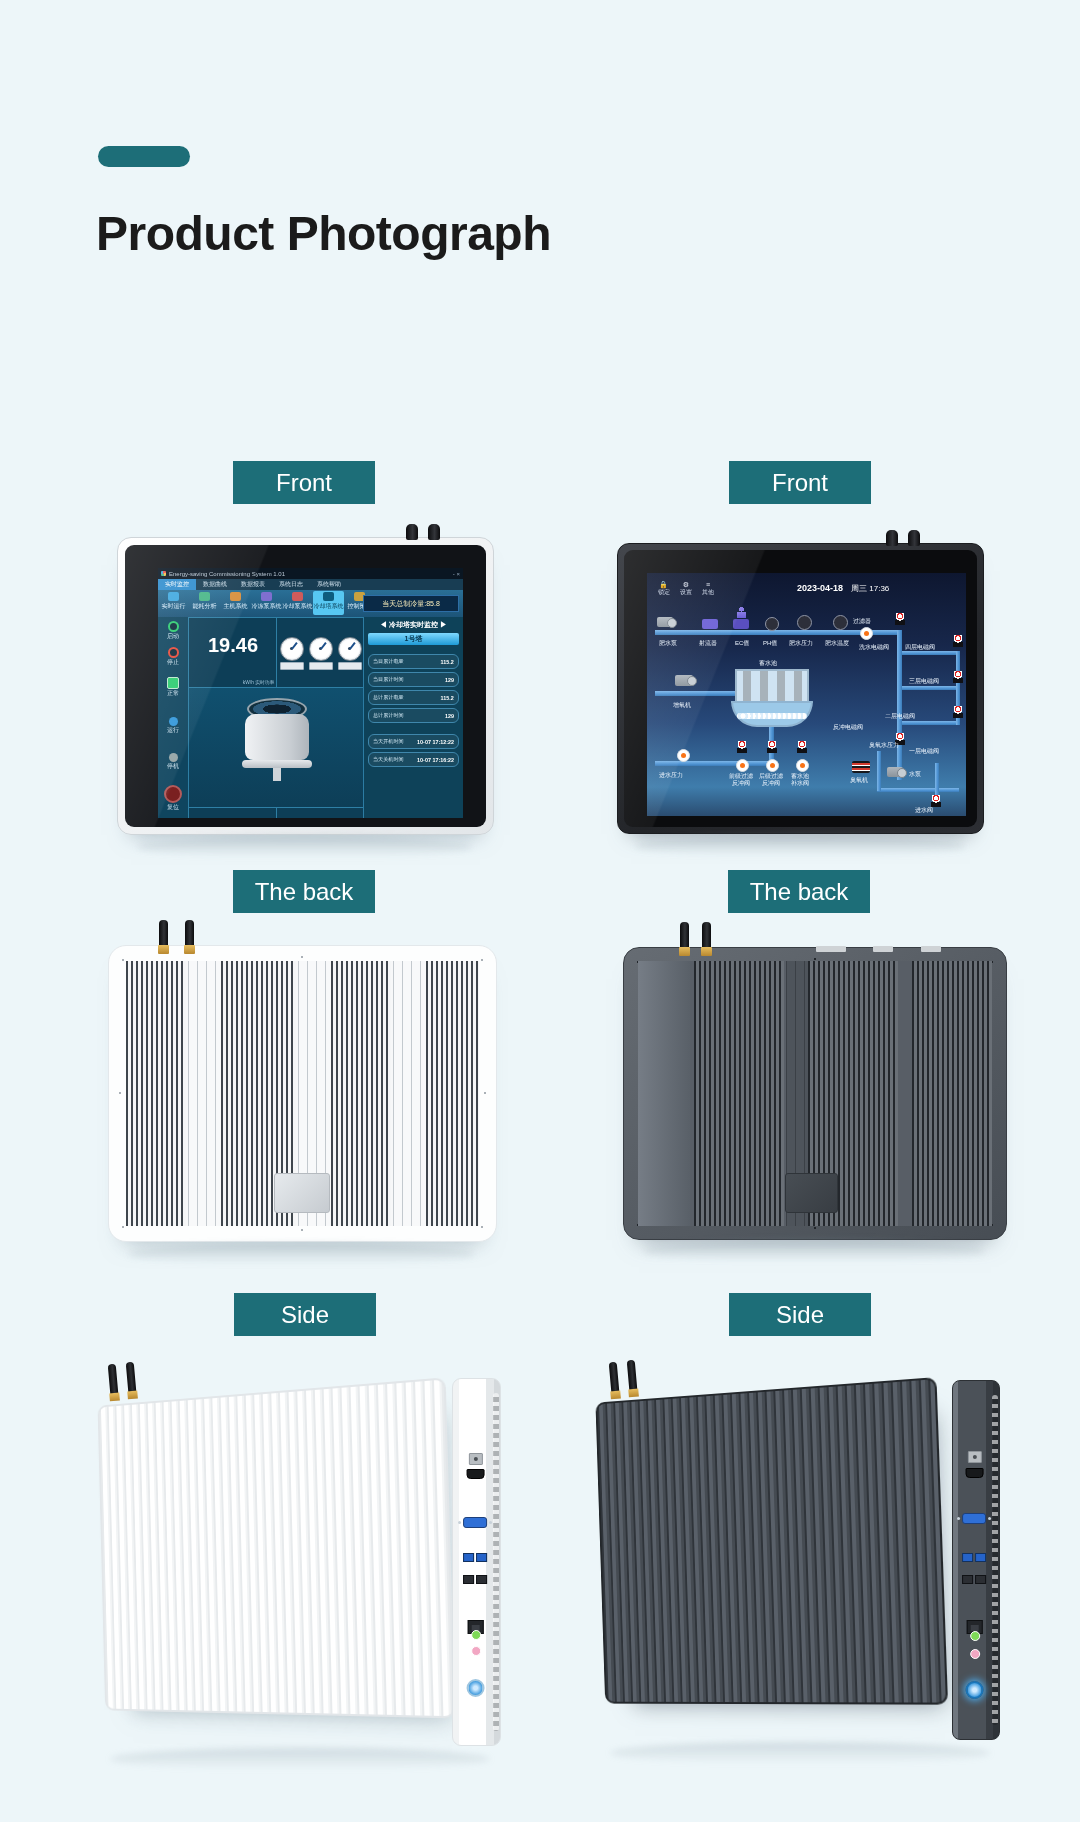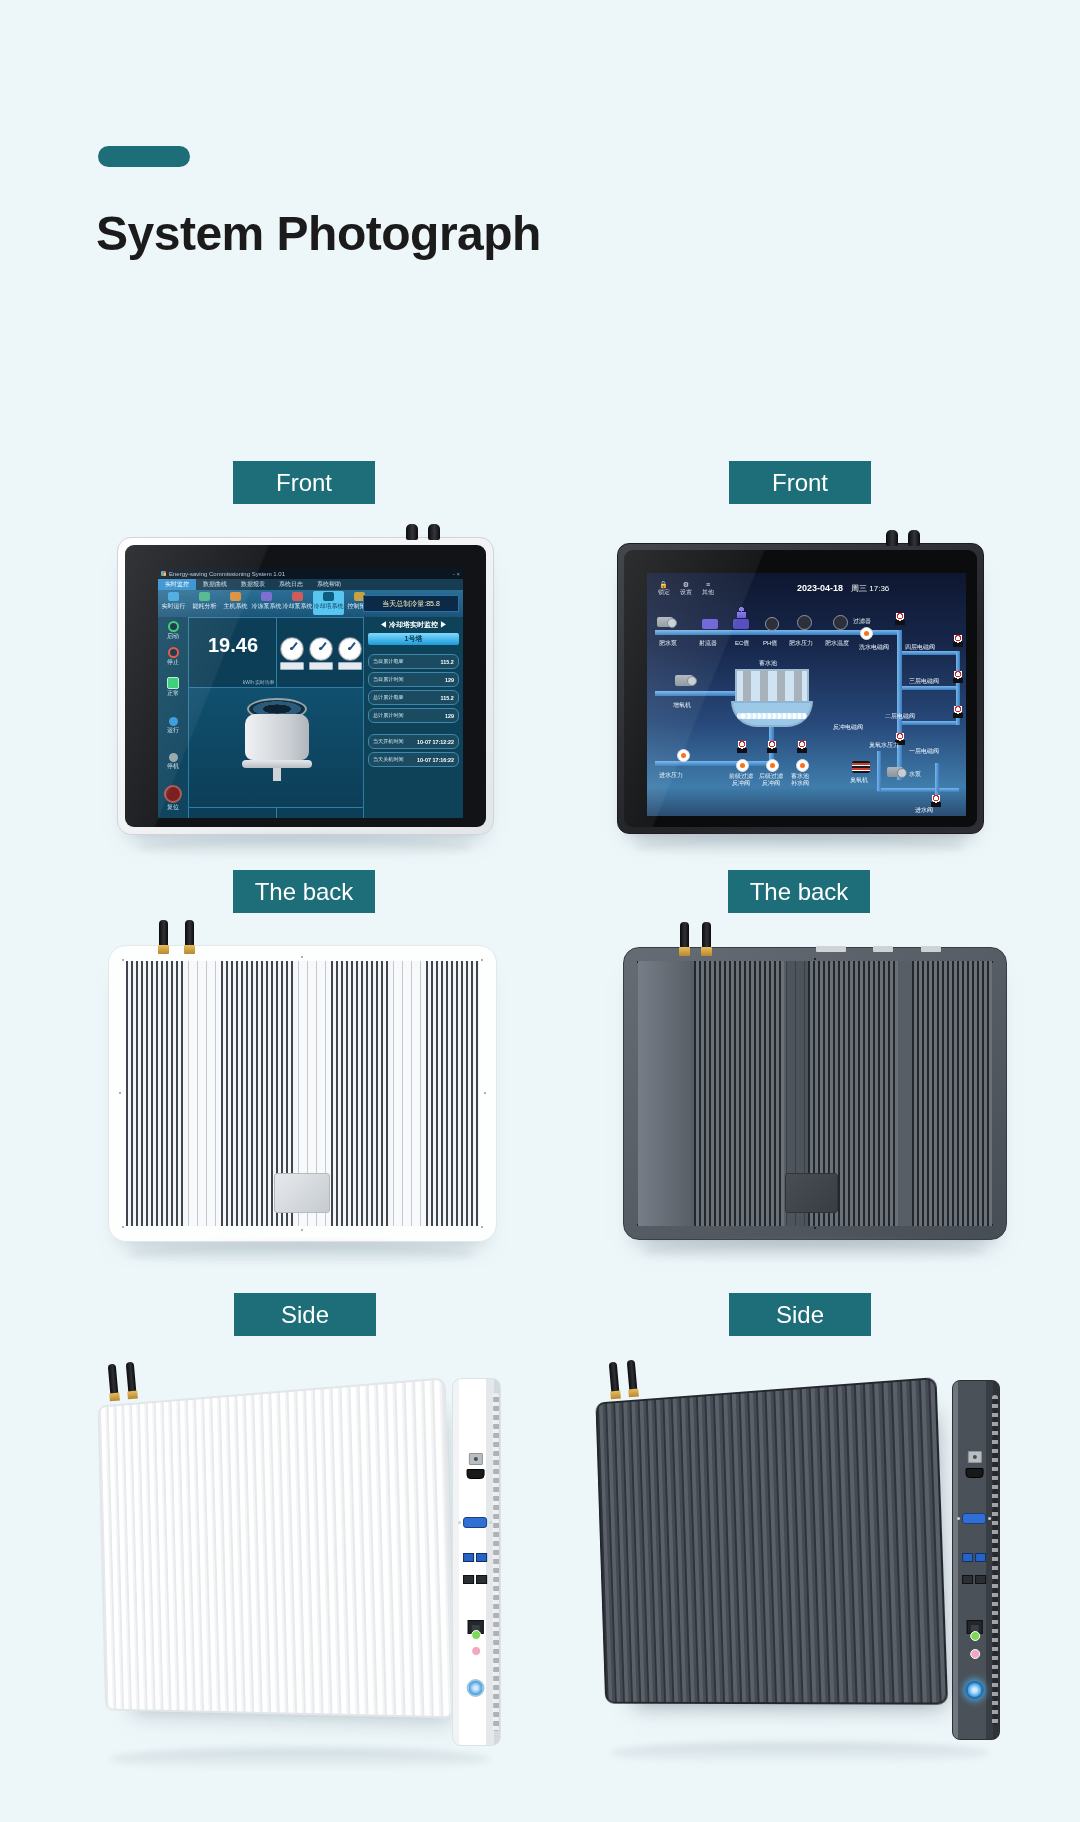--- a/index.html
+++ b/index.html
@@ -206,21 +206,21 @@
   .pwr{width:14px;height:14px;border-radius:50%;background:radial-gradient(#cfeaff 20%,#3e9ade 70%,#1b6aa8);
        border:2px solid #9fc6e0;}
   .pwr.glow{box-shadow:0 0 7px 2px rgba(77,184,255,.8);border-color:#1b75b8;}
 </style>
 </head>
 <body>
 
 <div class="canvas">
 
   <div class="pill"></div>
-  <h1 class="heading">System Photograph</h1>
+  <h1 class="heading">Product Photograph</h1>
 
   <div class="tag" style="left:233px;top:461px;">
     <span>Front</span>
     </div>
   <div class="tag" style="left:729px;top:461px;">
     <span>Front</span>
     </div>
   <div class="tag" style="left:233px;top:870px;">
     <span>The back</span>
     </div>

